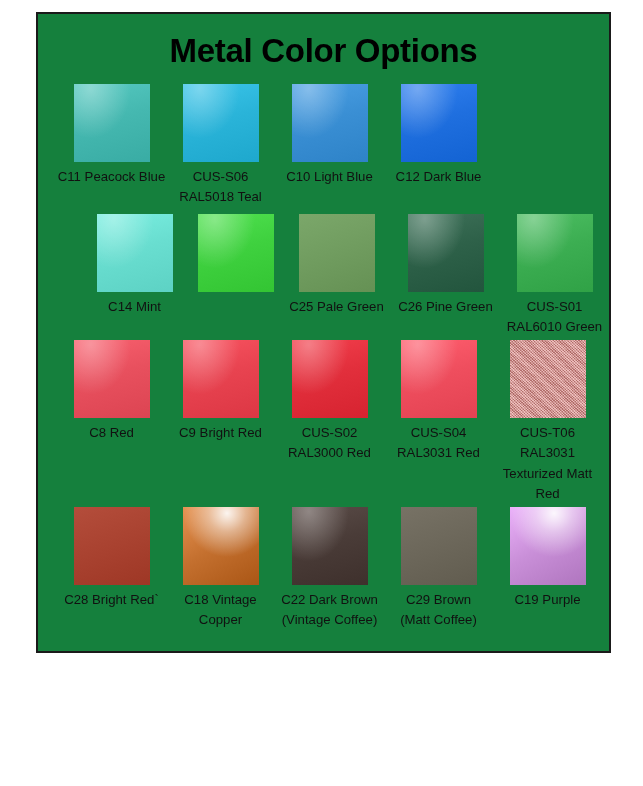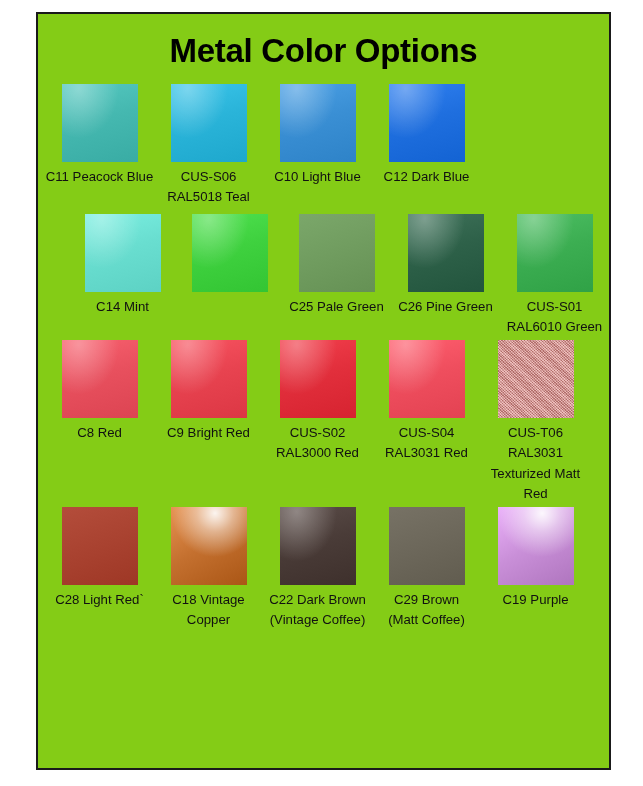--- a/index.html
+++ b/index.html
@@ -19,23 +19,23 @@
     width: 643px;
     height: 786px;
     background: #ffffff;
   }
 
   #frame {
     position: absolute;
     left: 36px;
     top: 12px;
     width: 575px;
-    height: 758px;
+    height: 641px;
     border: 2px solid #1a1a1a;
-    background: #84cc16;
+    background: #15803d;
     box-sizing: border-box;
   }
 
   #title {
     text-align: center;
     font-size: 33px;
     font-weight: bold;
     color: #000000;
     letter-spacing: -0.3px;
     margin-top: 18px;
@@ -43,21 +43,21 @@
   }
 
   #grid {
     margin-top: 14px;
   }
 
   .row {
     display: flex;
     justify-content: flex-start;
     align-items: flex-start;
-    padding-left: 7px;
+    padding-left: 19px;
   }
 
   .cell {
     width: 109px;
     display: flex;
     flex-direction: column;
     align-items: center;
   }
 
   .swatch {
@@ -191,21 +191,21 @@
             </div>
             <div class="label">CUS-T06 RAL3031
 Texturized Matt Red</div>
           </div>
         </div>
         <div class="row row-4">
           <div class="cell">
             <div class="swatch">
               <div class="swatch-inner" style="background:linear-gradient(160deg, rgb(180,77,59) 0%, #a8412f 55%, rgb(158,55,37) 100%);"></div>
             </div>
-            <div class="label">C28 Light Red`</div>
+            <div class="label">C28 Bright Red`</div>
           </div>
           <div class="cell">
             <div class="swatch">
               <div class="swatch-inner" style="background:radial-gradient(circle at 58% 8%, rgba(255,255,255,0.92) 0%, rgba(255,255,255,0.45) 22%, rgba(255,255,255,0) 52%),linear-gradient(150deg, rgb(230,146,81) 0%, #c4702f 48%, rgb(170,86,21) 100%);"></div>
             </div>
             <div class="label">C18 Vintage
 Copper</div>
           </div>
           <div class="cell">
             <div class="swatch">

